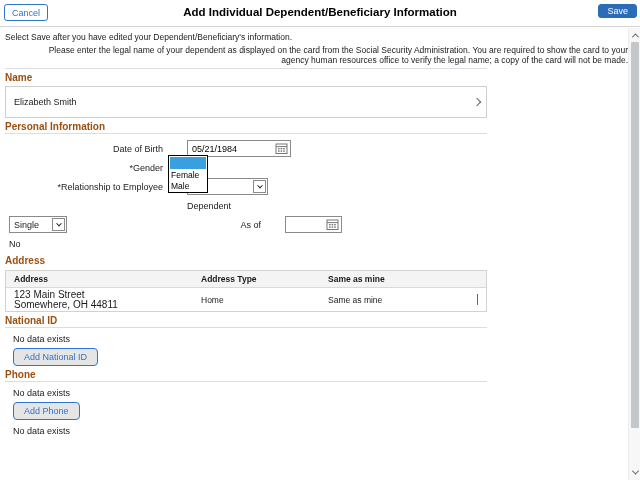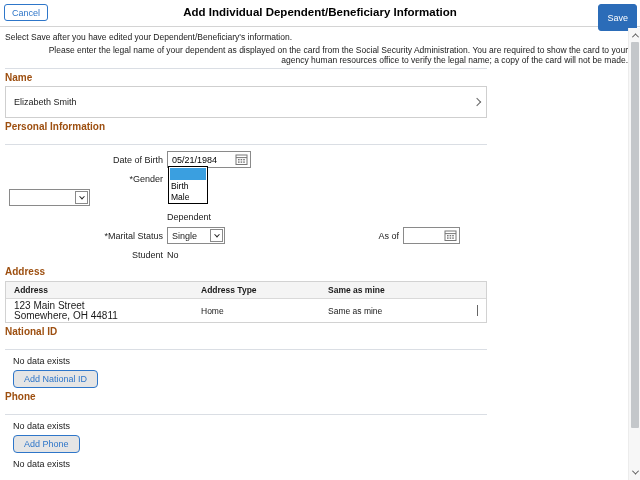--- a/index.html
+++ b/index.html
@@ -6,21 +6,21 @@
   html,body { width:640px; height:480px; overflow:hidden; background:#fff;
     font-family:"Liberation Sans", sans-serif; color:#1a1a1a; }
 
   .app { position:relative; width:640px; height:480px; }
 
   
   .hdr { position:relative; height:27px; border-bottom:1px solid #d4d4d4; background:#fff; }
   .btn-cancel { position:absolute; left:4px; top:4px; height:17px; padding:0 7px;
     background:#fff; border:1px solid #2e76c9; border-radius:3px; color:#2e76c9;
     font-size:9px; font-family:inherit; cursor:pointer; }
-  .btn-save { position:absolute; right:3px; top:4px; height:27px; padding:0 8px;
+  .btn-save { position:absolute; right:3px; top:4px; height:14px; padding:0 8px;
     background:#2b6cb8; border:1px solid #2b6cb8; border-radius:3px; color:#fff;
     font-size:9px; font-family:inherit; cursor:pointer; }
   .hdr-title { position:absolute; left:0; right:0; top:6px; text-align:center;
     font-size:11.5px; font-weight:bold; color:#000; }
 
   
   .sbar { position:absolute; top:28px; right:0; bottom:0; width:12px; background:#f7f7f7;
     border-left:1px solid #ececec; }
   .sb-up, .sb-down { position:absolute; left:0; width:12px; height:12px;
     display:flex; align-items:center; justify-content:center; }
@@ -32,33 +32,33 @@
   .chev-dn { transform:rotate(135deg) translate(-1px,1px); }
 
   
   .content { position:absolute; top:28px; left:0; right:12px; bottom:0; overflow:hidden; }
   .instr1 { margin:4px 0 0 5px; font-size:8.5px; line-height:10px; color:#1a1a1a; }
   .instr2 { margin:3px 0 0 5px; font-size:8.5px; line-height:10px; color:#1a1a1a;text-align:right; }
   .sep { margin:3px 0 0 5px; width:482px; border:none; border-top:1px solid #dadee4; }
 
   h2.sect { margin:3px 0 0 5px; width:482px; font-size:10px; font-weight:bold;
     color:#9d4f10; line-height:11px; }
-  h2.sect.ul { border-bottom:1px solid #dadee4; padding-bottom:12px; }
+  h2.sect.ul { border-bottom:1px solid #dadee4; padding-bottom:1px; }
 
   .namebox { margin:3px 0 0 5px; width:482px; height:32px; border:1px solid #cfcfcf;
     background:#fff; display:flex; align-items:center; padding:0 6px 0 8px;
     font-size:9px; cursor:pointer; }
   .namebox .flex1 { flex:1; }
 
   .chevr { width:6px; height:6px; border-top:1px solid #666; border-right:1px solid #666;
     transform:rotate(45deg); }
 
   
   .pi { margin:6px 0 0 5px; }
-  .pirow { display:flex; align-items:center; height:17px; margin-bottom:2px; position:relative; }
+  .pirow { display:flex; align-items:center; height:17px; margin-bottom:2px; position:relative;gap:20px; }
   .pilab { width:158px; text-align:right; font-size:9px; color:#1c1c1c; flex:none; }
   .pifield { margin-left:4px; display:flex; align-items:center; }
   .textbox { height:17px; border:1px solid #8a8a8a; background:#fff;
     display:flex; align-items:center; }
   .textbox input { border:none; outline:none; flex:1; min-width:0; font-size:9px;
     font-family:inherit; padding:0 0 0 4px; background:transparent; }
   .cal-btn { flex:none; margin-right:2px; display:flex; cursor:pointer; background:none; border:none; padding:0; }
   .selbox { height:17px; border:1px solid #8a8a8a; background:#fff; display:flex;
     align-items:center; cursor:pointer; }
   .selbox .selval { flex:1; font-size:9px; padding-left:4px; }
@@ -131,21 +131,21 @@
       <span class="chevr"></span>
     </div>
 
     
     <h2 class="sect ul mt-sec">Personal Information</h2>
     <div class="pi">
 
       <div class="pirow">
         <label class="pilab">Date of Birth</label>
         <div class="pifield">
-          <div class="textbox" style="width:84px;">
+          <div class="textbox" style="width:104px;">
             <input value="05/21/1984" style="">
             <button class="cal-btn">
               <svg width="13" height="13" viewBox="0 0 13 13">
                 <rect x="1" y="2" width="11" height="9.5" fill="none" stroke="#777" stroke-width="1"></rect>
                 <line x1="1" y1="4.6" x2="12" y2="4.6" stroke="#777" stroke-width="1"></line>
                 <rect x="3" y="6" width="1.6" height="1.4" fill="#777"></rect>
                   <rect x="5.6" y="6" width="1.6" height="1.4" fill="#777"></rect>
                   <rect x="8.2" y="6" width="1.6" height="1.4" fill="#777"></rect>
                 <rect x="3" y="8.4" width="1.6" height="1.4" fill="#777"></rect>
                   <rect x="5.6" y="8.4" width="1.6" height="1.4" fill="#777"></rect>
@@ -153,43 +153,43 @@
               </svg>
             </button>
           </div>
         </div>
       </div>
 
       <div class="pirow">
         <label class="pilab">*Gender</label>
         <div class="gdrop">
           <div class="gsel"></div>
-          <div class="gopt">Birth</div>
+          <div class="gopt">Female</div>
           <div class="gopt">Male</div>
         </div>
       </div>
 
       <div class="pirow">
+        <label class="pilab">*Relationship to Employee</label>
         <div class="pifield">
           <div class="selbox" style="width:81px;">
             <span class="selval"></span>
             <span class="selbtn">
                 <span class="dn"></span>
               </span>
           </div>
         </div>
       </div>
 
       <div class="pirow">
         <label class="pilab"></label>
         <span class="statictxt">Dependent</span>
       </div>
 
       <div class="pirow">
-        <label class="pilab">*Marital Status</label>
         <div class="pifield">
           <div class="selbox" style="width:58px;">
             <span class="selval">Single</span>
             <span class="selbtn">
                 <span class="dn"></span>
               </span>
           </div>
         </div>
         <label class="asof-lab">As of</label>
         <div class="pifield">
@@ -205,21 +205,20 @@
                 <rect x="3" y="8.4" width="1.6" height="1.4" fill="#777"></rect>
                   <rect x="5.6" y="8.4" width="1.6" height="1.4" fill="#777"></rect>
                   <rect x="8.2" y="8.4" width="1.6" height="1.4" fill="#777"></rect>
               </svg>
             </button>
           </div>
         </div>
       </div>
 
       <div class="pirow">
-        <label class="pilab">Student</label>
         <span class="statictxt">No</span>
       </div>
     </div>
 
     
     <h2 class="sect mt-addr">Address</h2>
     <div class="tbl">
       <div class="thead">
         <span class="c1">Address</span>
         <span class="c2">Address Type</span>

